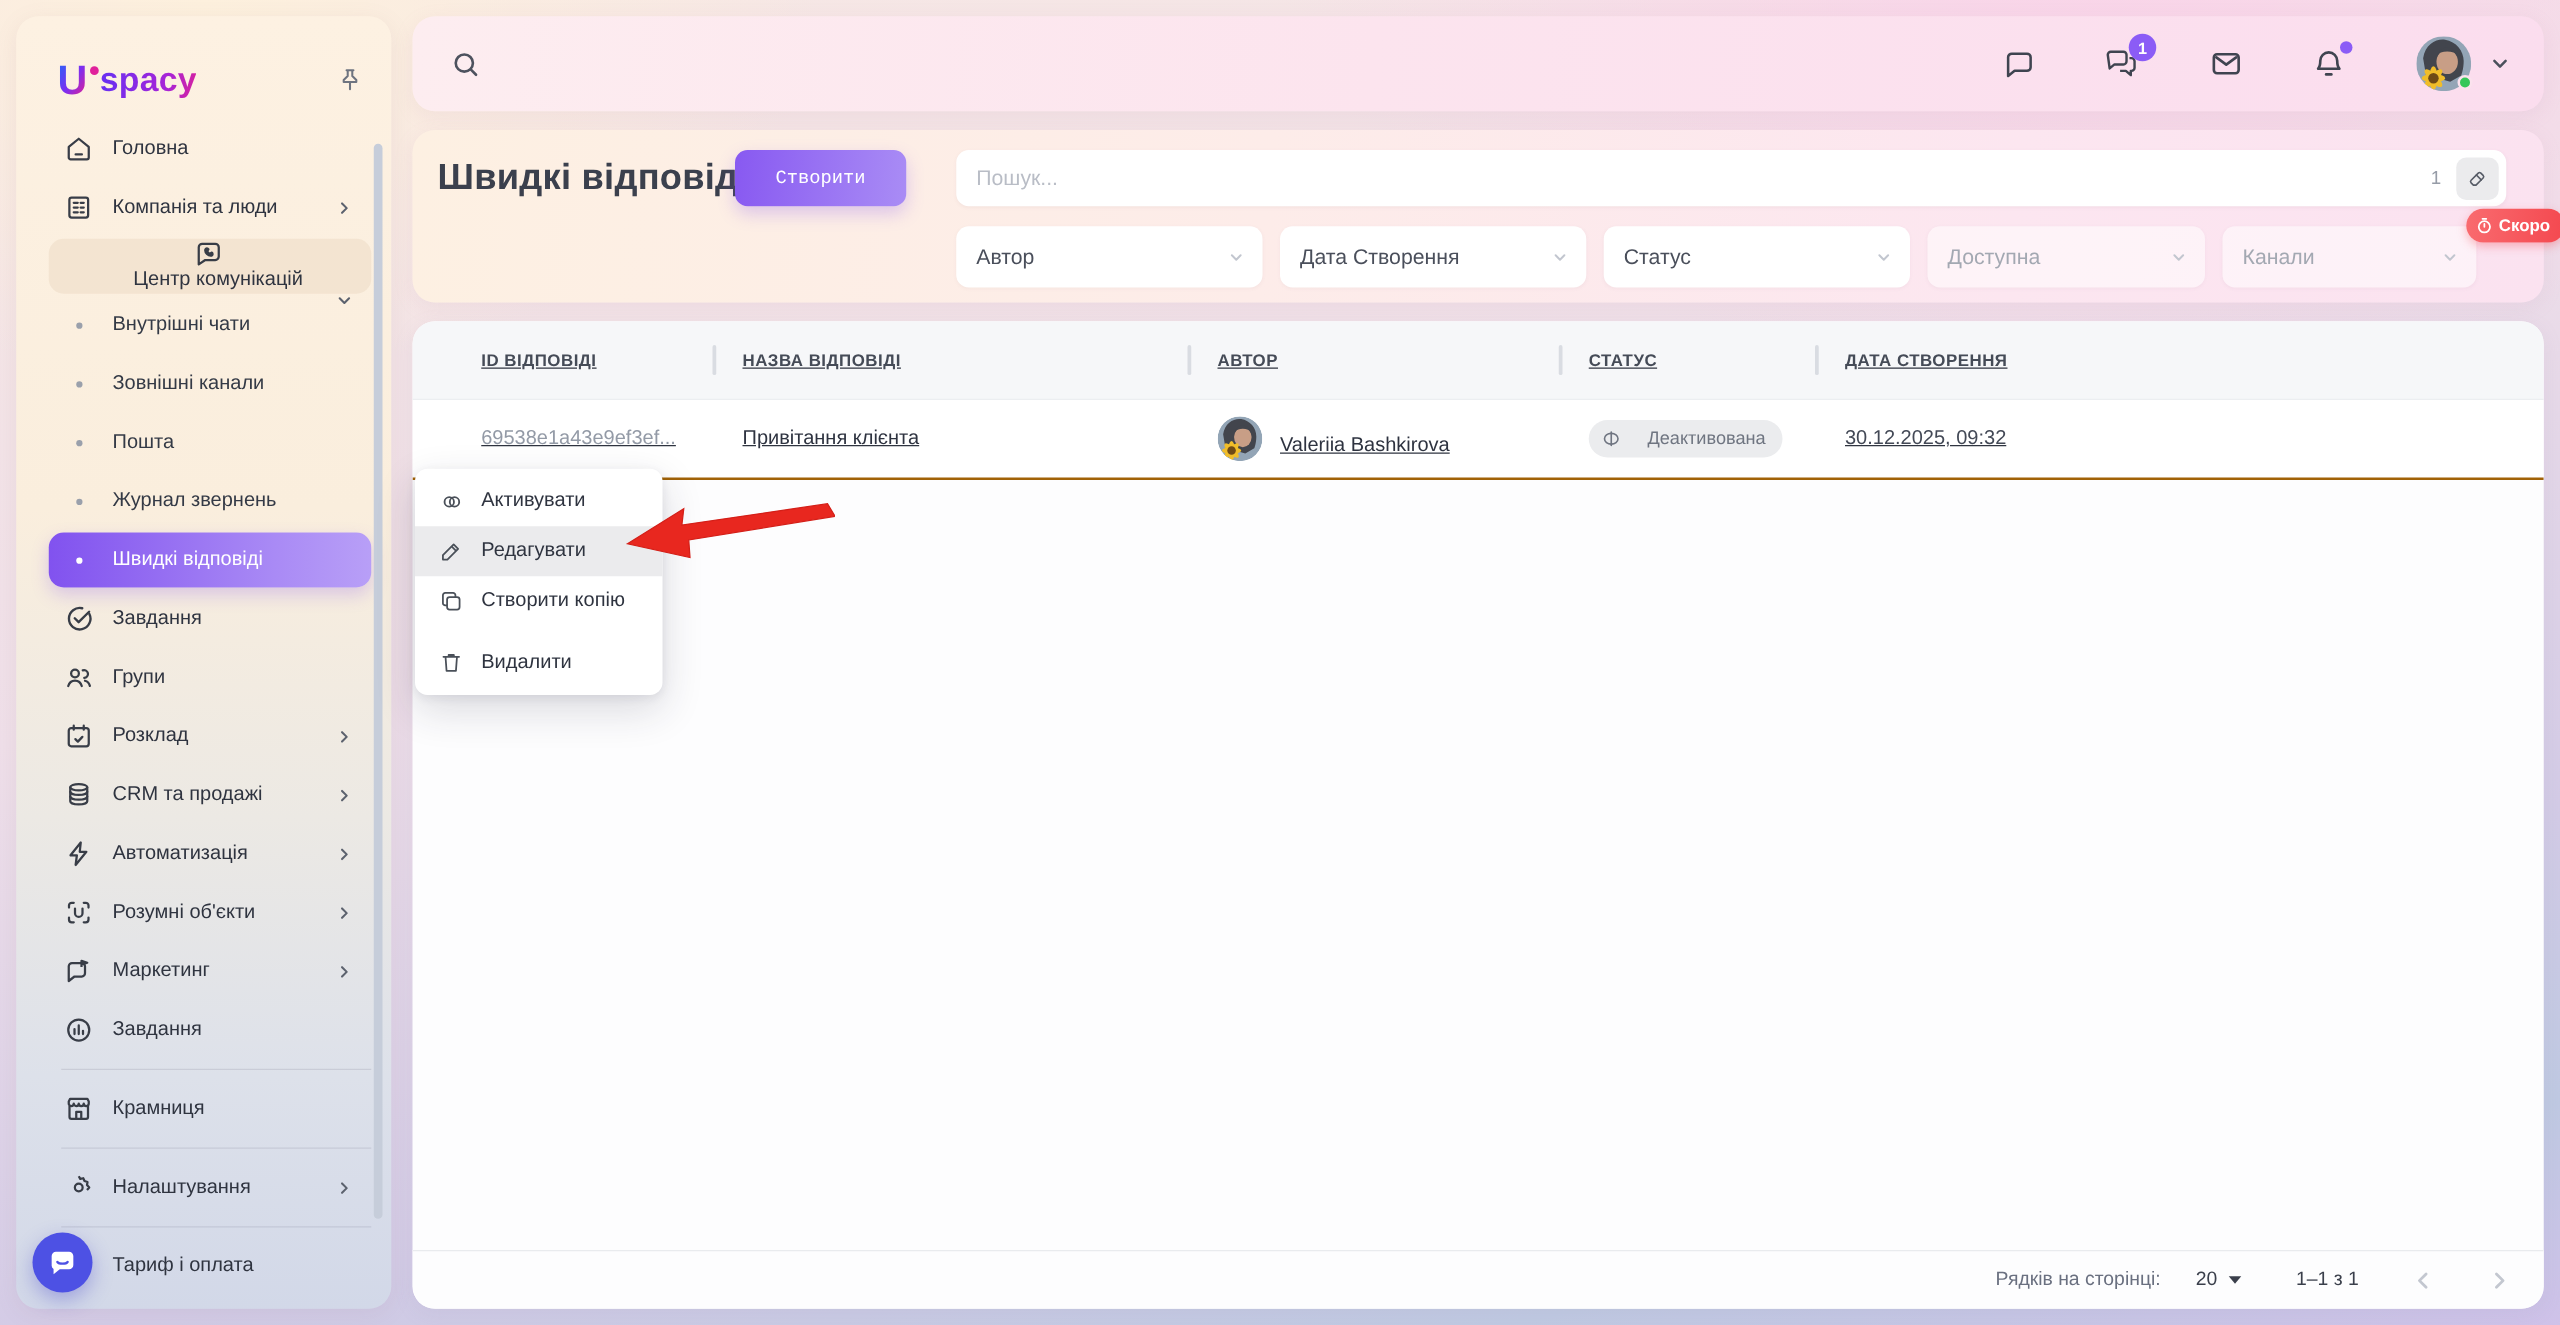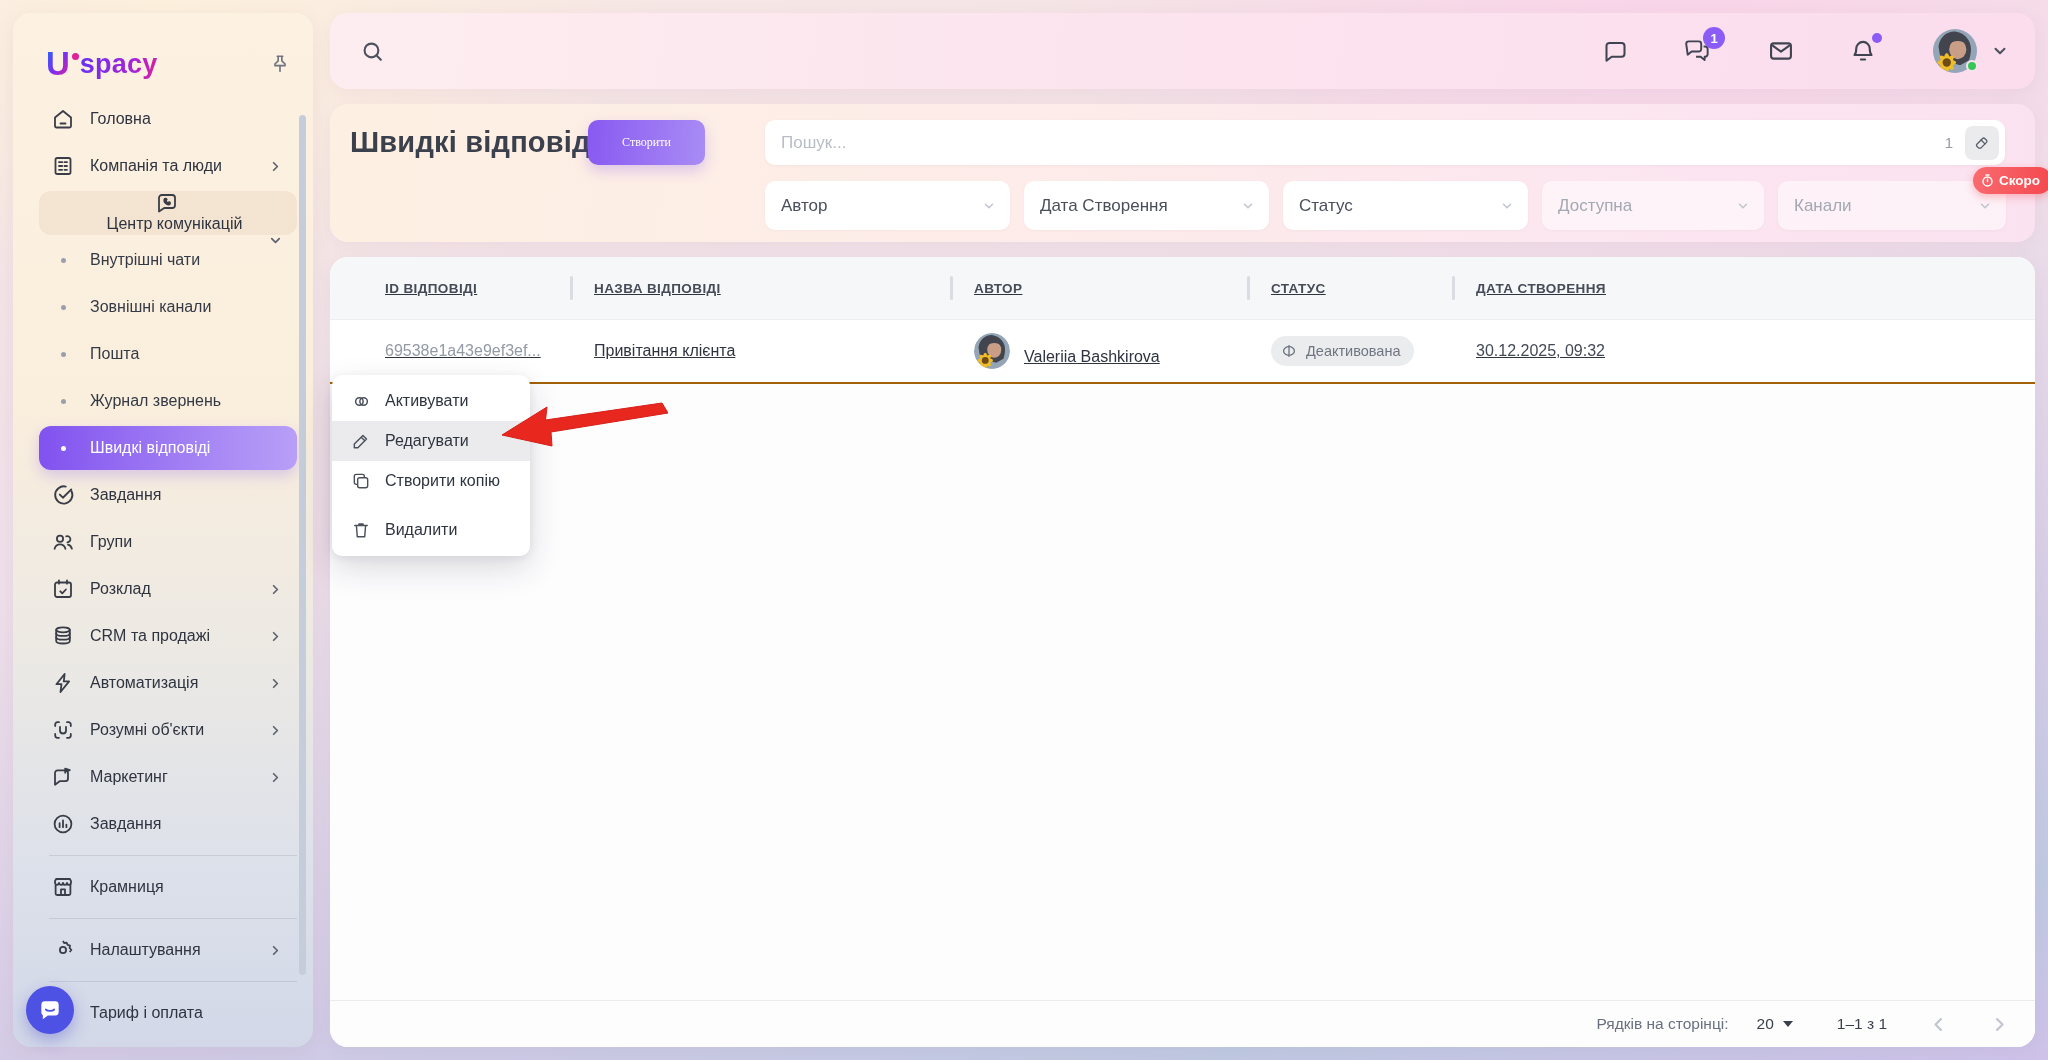--- a/index.html
+++ b/index.html
@@ -82,23 +82,23 @@
   .avatar-chev { margin-left:14px; color:#4b505c; cursor:pointer; }
 
   
   .filter-panel {
     position:absolute; left:330px; top:104px; width:1705px; height:138px; border-radius:18px;
     background:linear-gradient(95deg,#fdf0e2 0%, #fdece9 40%, #fce6f0 75%, #fbe2f0 100%);
     box-shadow:0 4px 16px rgba(190,140,170,.10);
   }
   .page-title { position:absolute; left:20px; top:22px; font-size:29px; font-weight:700; color:#3b404d; letter-spacing:.2px; }
   .create-btn {
-    position:absolute; left:258px; top:16px; width:117px; height:45px; border:none; border-radius:10px;
+    position:absolute; left:258px; top:16px; width:137px; height:45px; border:none; border-radius:10px;
     background:linear-gradient(95deg,#8859f1 0%, #a98cf5 100%);
-    color:#fff; font-size:12px; font-family:Liberation Serif, serif; cursor:pointer;
+    color:#fff; font-size:15px; font-family:Liberation Mono, monospace; cursor:pointer;
     box-shadow:0 6px 14px rgba(136,89,241,.28);
   }
   .search-box {
     position:absolute; left:435px; top:16px; width:1240px; height:45px; border-radius:10px; background:#ffffff;
     display:flex; align-items:center; box-shadow:0 1px 3px rgba(120,90,110,.06);
   }
   .search-box input {
     flex:1; height:100%; border:none; outline:none; background:transparent;
     font-size:17px; font-family:inherit; color:#3b404d; padding:0 16px;
   }
@@ -109,21 +109,21 @@
     display:flex; align-items:center; justify-content:center; color:#565b66; cursor:pointer; flex:0 0 34px;
   }
   .filters-row { position:absolute; left:435px; top:77px; height:49px; display:flex; }
   .fbox {
     height:49px; border-radius:10px; background:#ffffff; margin-right:14px;
     display:flex; align-items:center; padding:0 14px 0 16px;
     font-size:17px; color:#4a4f5b; cursor:pointer; box-shadow:0 1px 3px rgba(120,90,110,.05);
   }
   .fbox .fchev { margin-left:auto; color:#c2c6cf; }
   .fbox.disabled { background:rgba(255,255,255,.52); color:#a3a8b2; cursor:default; }
-  .w1 { width:245px; } .w2 { width:245px; } .w3 { width:245px; } .w4 { width:222px; margin-right:14px; } .w5 { width:228px; margin-right:0; }
+  .w1 { width:245px; } .w2 { width:245px; } .w3 { width:245px; } .w4 { width:222px; margin-right:14px; } .w5 { width:203px; margin-right:0; }
   .soon-badge {
     position:absolute; left:1208px; top:-14px; height:27px; border-radius:14px; padding:0 12px 0 7px;
     background:linear-gradient(95deg,#f96b6f,#f4484f); color:#fff; font-size:13.5px; font-weight:600;
     display:flex; align-items:center; gap:4px; z-index:5; box-shadow:0 3px 8px rgba(244,72,79,.35);
   }
 
   
   .table-panel {
     position:absolute; left:330px; top:257px; width:1705px; height:790px; border-radius:18px;
     background:#fdfdfe; overflow:hidden; box-shadow:0 4px 16px rgba(150,140,170,.10);
@@ -138,21 +138,21 @@
   .th + .th::before { content:""; position:absolute; left:0; top:50%; transform:translateY(-50%); width:3px; height:24px; border-radius:2px; background:#d9dce2; }
   .trow { height:64px; border-bottom:2px solid #a16207; background:#ffffff; cursor:pointer; }
   .td { font-size:16px; padding-left:24px; white-space:nowrap; }
   .td:first-child { padding-left:55px; }
   .td-id { color:#939aa6; }
   .td-name { color:#2e3340; }
   .author-cell { display:flex; align-items:center; gap:14px; }
   .row-avatar { width:36px; height:36px; border-radius:50%; overflow:hidden; flex:0 0 36px; }
   .author-name { font-weight:500; color:#2e3340;margin-top:12px; }
   .status-pill {
-    display:inline-flex; align-items:center; gap:9px; height:30px; border-radius:15px;
+    display:inline-flex; align-items:center; gap:21px; height:30px; border-radius:15px;
     background:#ebecee; color:#6f7581; font-size:14.5px; padding:0 14px 0 10px;
   }
   .td-date { color:#434956; }
 
   .tfooter {
     position:absolute; left:0; bottom:0; width:100%; height:47px; border-top:1px solid #e9ebee;
     display:flex; align-items:center; justify-content:flex-end; padding-right:26px; background:#fdfdfe;
   }
   .rpp-label { font-size:15.5px; color:#6a7080; }
   .rpp-select { display:flex; align-items:center; gap:9px; margin-left:28px; cursor:pointer; }

